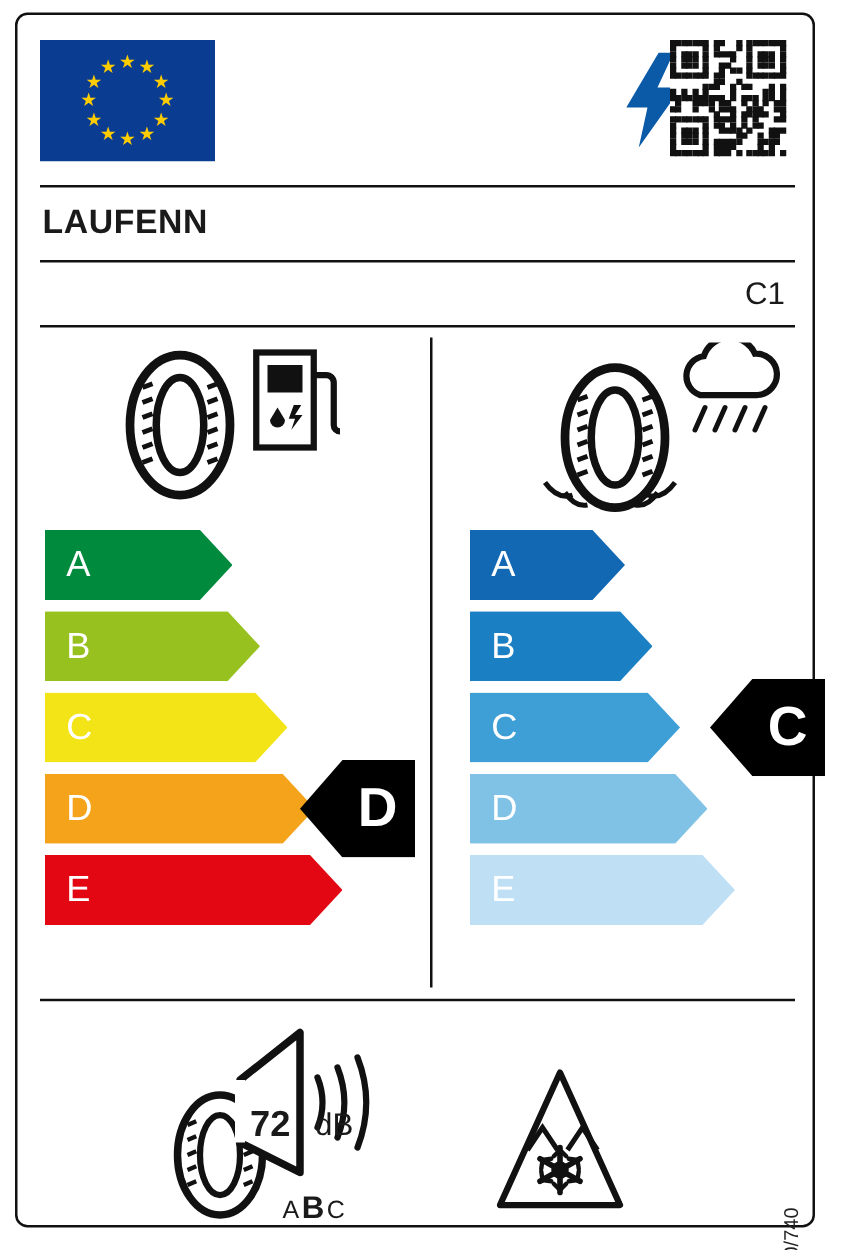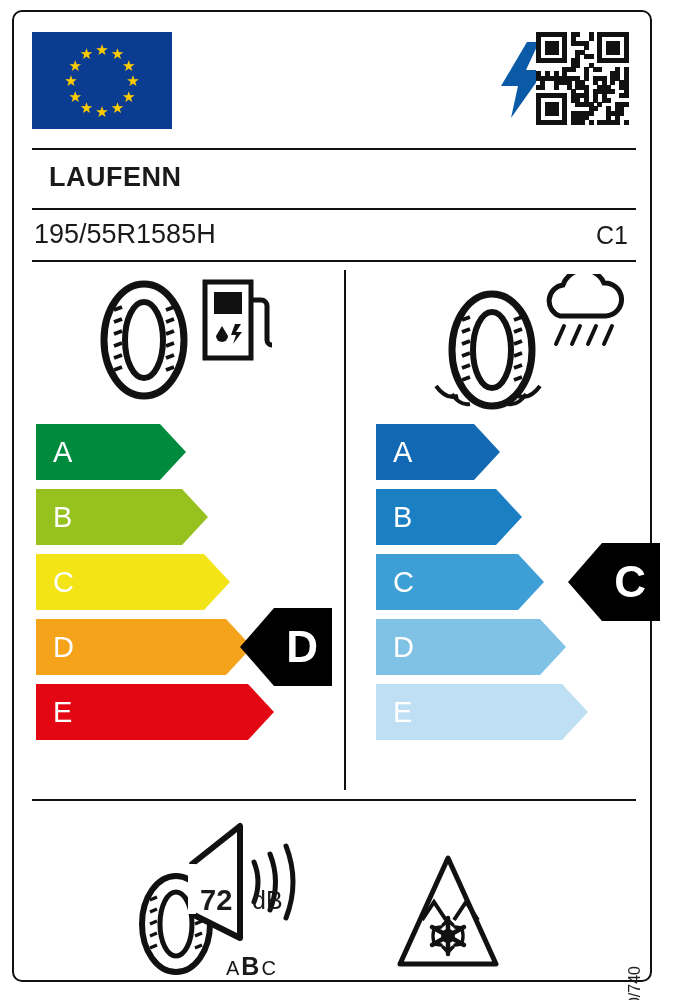--- a/index.html
+++ b/index.html
@@ -90,21 +90,21 @@
     height: 2px;
     background: #111111;
   }
   .hr1 { top: 136px; }
   .hr2 { top: 196px; }
   .hr3 { top: 248px; }
   .hr4 { top: 787px; }
 
   .brand {
     position: absolute;
-    left: 35px;
+    left: 20px;
     top: 150px;
     font-size: 27px;
     font-weight: bold;
     letter-spacing: 0.5px;
   }
   .code {
     position: absolute;
     right: 22px;
     top: 152px;
     font-size: 25px;
@@ -491,21 +491,20 @@
         <div class="qr-cell" style="left: 87.619px; top: 87.619px; width: 5px; height: 5px;"></div>
       </div>
   </div>
 
   <div class="hr hr1"></div>
 
   <div class="brand">LAUFENN</div>
 
   <div class="hr hr2"></div>
 
-  <div class="tire-size">195/55R1585H</div>
   <div class="class-c1">C1</div>
 
   <div class="hr hr3"></div>
 
   <div class="vdivider"></div>
 
   <div class="pictogram" style="left:78px; top:268px;">
     <svg class="tire-icon" viewBox="0 0 104 120">
       <ellipse cx="52" cy="60" rx="40" ry="56" fill="none" stroke="#111" stroke-width="7"></ellipse>
       <ellipse cx="52" cy="60" rx="19" ry="38" fill="none" stroke="#111" stroke-width="6"></ellipse>

